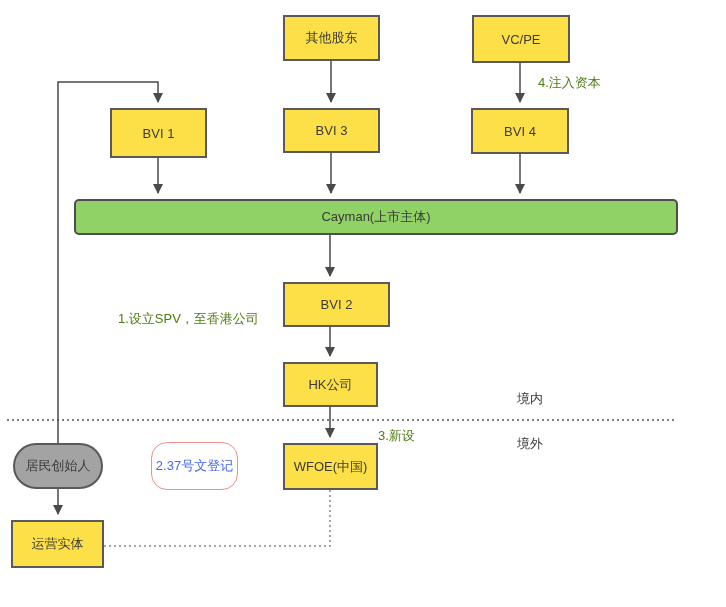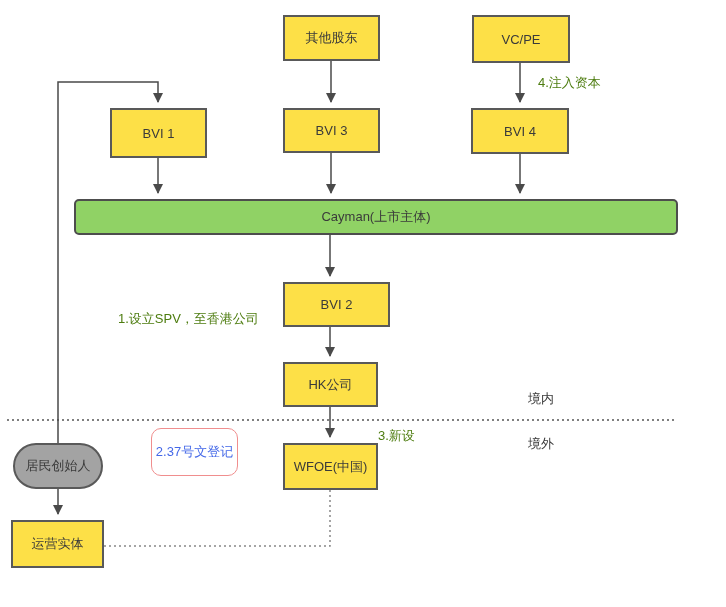--- a/index.html
+++ b/index.html
@@ -36,39 +36,38 @@
   }
   #node-bvi2               { left: 283px; top: 282px; width: 107px;  height: 45px; }
   #node-hk                 { left: 283px; top: 362px; width: 95px;  height: 45px; }
   #node-wfoe               { left: 283px; top: 443px; width: 95px;  height: 47px; }
   #node-founder {
     left: 13px; top: 443px; width: 90px; height: 46px;
     background: #a3a3a3; border-radius: 23px;
   }
   #node-operating-entity   { left: 11px;  top: 520px; width: 93px;  height: 48px; }
   #node-filing37 {
-    left: 151px; top: 428px; width: 87px; height: 48px;
-    background: #ffffff; border: 1px solid #f08e8e; border-radius: 10px;
+    left: 151px; top: 442px; width: 87px; height: 48px;
+    background: #ffffff; border: 1px solid #f08e8e; border-radius: 16px;
     color: #4468e8;
   }
   .annotation {
     position: absolute;
     font-size: 13px;
     color: #4d7c0f;
     white-space: nowrap;
   }
   #ann-step4 { left: 538px; top: 74px; }
   #ann-step1 { left: 82px;  top: 310px; margin-left: 36px; }
   #ann-step3 { left: 378px; top: 427px; }
   .region-label {
     position: absolute;
     font-size: 13px;
     color: #3a3a3a;
     white-space: nowrap;
-    margin-left: 11px;
   }
   #region-onshore  { left: 517px; top: 390px; }
   #region-offshore { left: 517px; top: 435px; }
 </style>
 </head>
 <body>
 
 <div class="canvas">
 
   <svg class="layer" width="726" height="607" viewBox="0 0 726 607">

